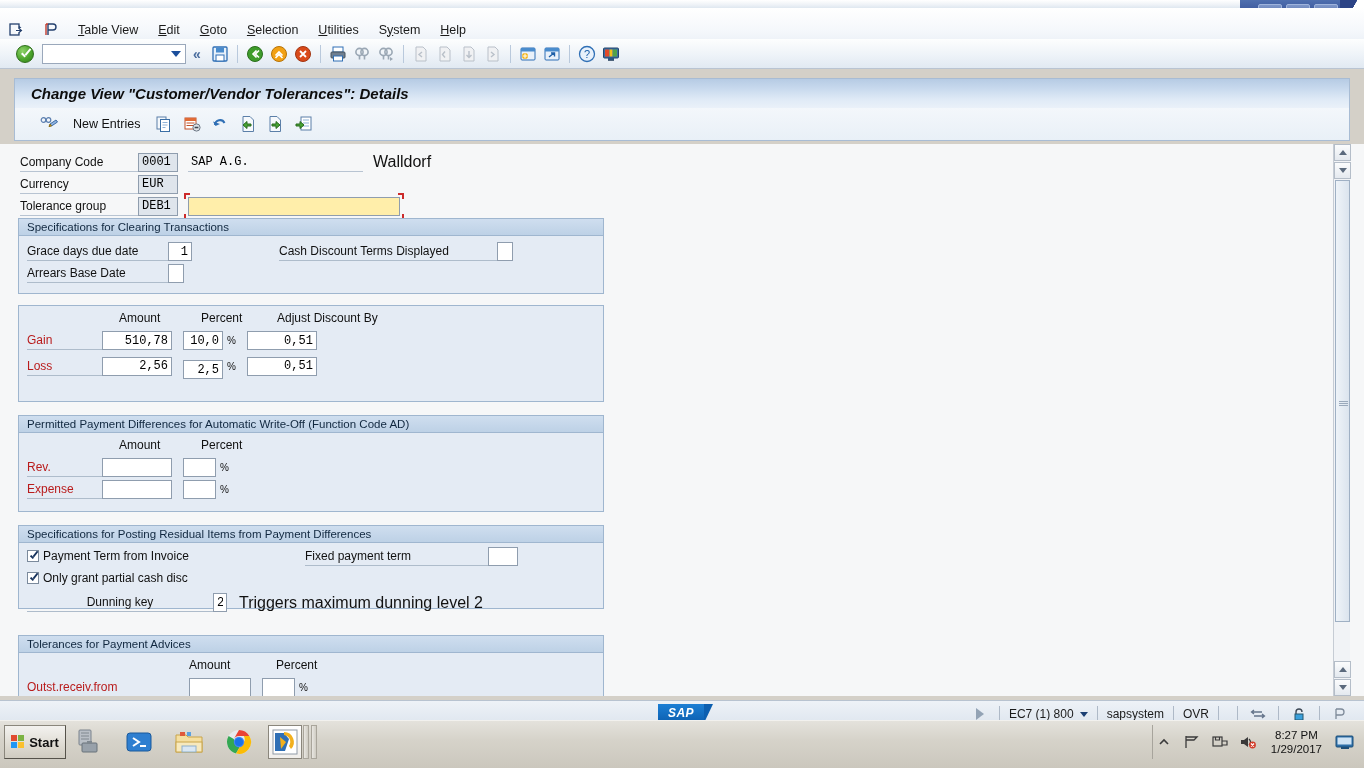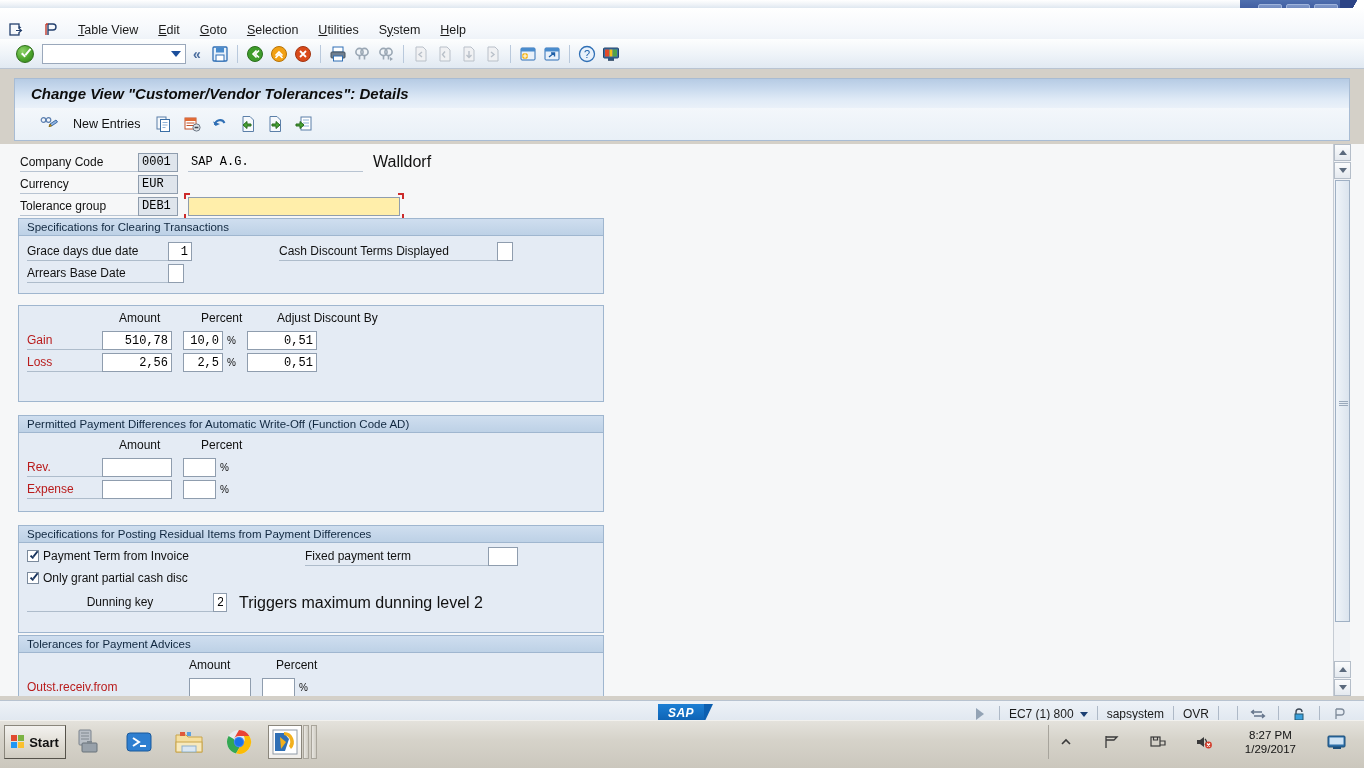--- a/index.html
+++ b/index.html
@@ -253,22 +253,22 @@
   .startlabel { font-weight:bold; font-size:13px; color:#101010; font-family:"Liberation Sans", sans-serif; }
   .taskicon {
     position:absolute; top:4px; width:34px; height:34px;
     display:flex; align-items:center; justify-content:center;
   }
   .taskicon.active {
     background: linear-gradient(to bottom,#ffffff 0%,#f0eeea 100%);
     border:1px solid #8a867c;
   }
   .tray {
-    position:absolute; right:16px; top:4px; height:34px;
-    border-left:1px solid #a7a49c; display:flex; align-items:center; padding-left:6px; gap:24px;
+    position:absolute; right:8px; top:4px; height:34px;
+    border-left:1px solid #a7a49c; display:flex; align-items:center; gap:6px;
   }
   .clock { text-align:center; font-size:11.5px; color:#111; line-height:14px;
            font-family:"Liberation Sans", sans-serif; padding: 0 6px; }
 </style>
 </head>
 <body>
 
 <div id="app">
 
   <div class="titlestrip"></div>
@@ -541,21 +541,21 @@
           <div class="fld" style="left:8px; top:25px;">
             <span class="rowlabel" style="width:75px;">Gain</span>
             <input class="inp right" style="width: 70px;" value="510,78">
             <input class="inp right" style="width: 40px; margin-left: 11px;" value="10,0">
             <span class="pct">%</span>
             <input class="inp right" style="width: 70px; margin-left: 11px;" value="0,51">
           </div>
           <div class="fld" style="left:8px; top:47px;">
             <span class="rowlabel" style="width:75px;">Loss</span>
             <input class="inp right" style="width: 70px;" value="2,56">
-            <input class="inp right" style="width: 40px; margin-left: 11px;" value="2,5">
+            <input class="inp right" style="width: 40px; margin-left: 11px; margin-top: 7px;" value="2,5">
             <span class="pct">%</span>
             <input class="inp right" style="width: 70px; margin-left: 11px;" value="0,51">
           </div>
         </div>
       </div>
 
       <div class="group" style="left:18px; top:271px; width:586px; height:97px;">
         <div class="ghead">Permitted Payment Differences for Automatic Write-Off (Function Code AD)</div>
         <div class="gbody">
           <span class="collabel" style="left:100px; top:5px;">Amount</span>
@@ -569,21 +569,21 @@
           </div>
           <div class="fld" style="left:8px; top:47px;">
             <span class="rowlabel" style="width:75px;">Expense</span>
             <input class="inp right" style="width: 70px;" value="">
             <input class="inp right" style="width: 33px; margin-left: 11px;" value="">
             <span class="pct">%</span>
           </div>
         </div>
       </div>
 
-      <div class="group" style="left:18px; top:381px; width:586px; height:108px;">
+      <div class="group" style="left:18px; top:381px; width:586px; height:84px;">
         <div class="ghead">Specifications for Posting Residual Items from Payment Differences</div>
         <div class="gbody">
           <div class="cbrow" style="left:8px; top:6px;">
             <span class="cb checked"></span>
             <span>Payment Term from Invoice</span>
           </div>
           <div class="fld" style="left:286px; top:4px;">
             <span class="lbl" style="width:183px;">Fixed payment term</span>
             <input class="inp" style="width: 30px;" value="">
           </div>

